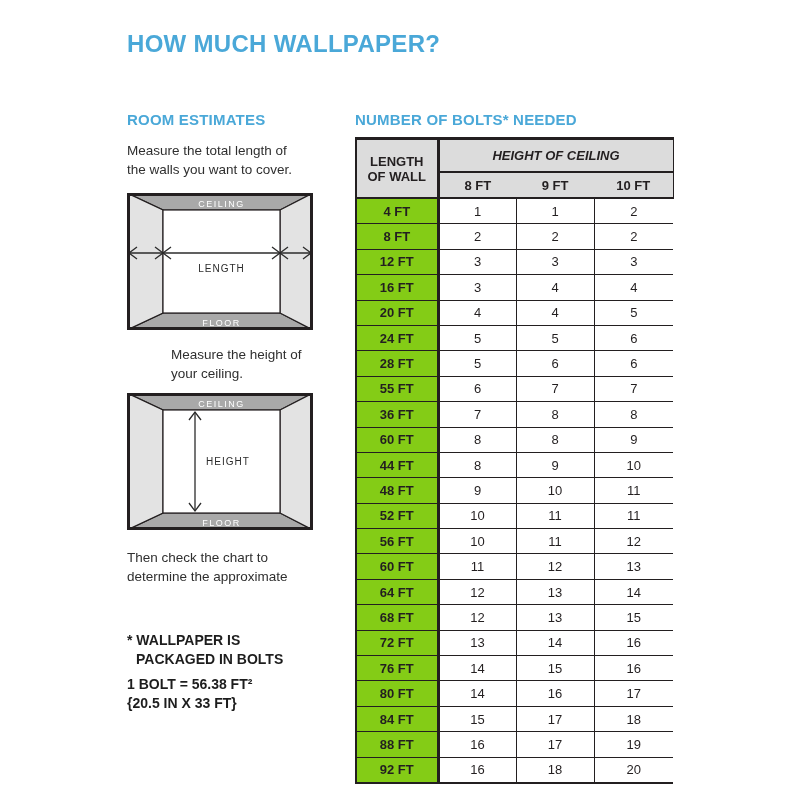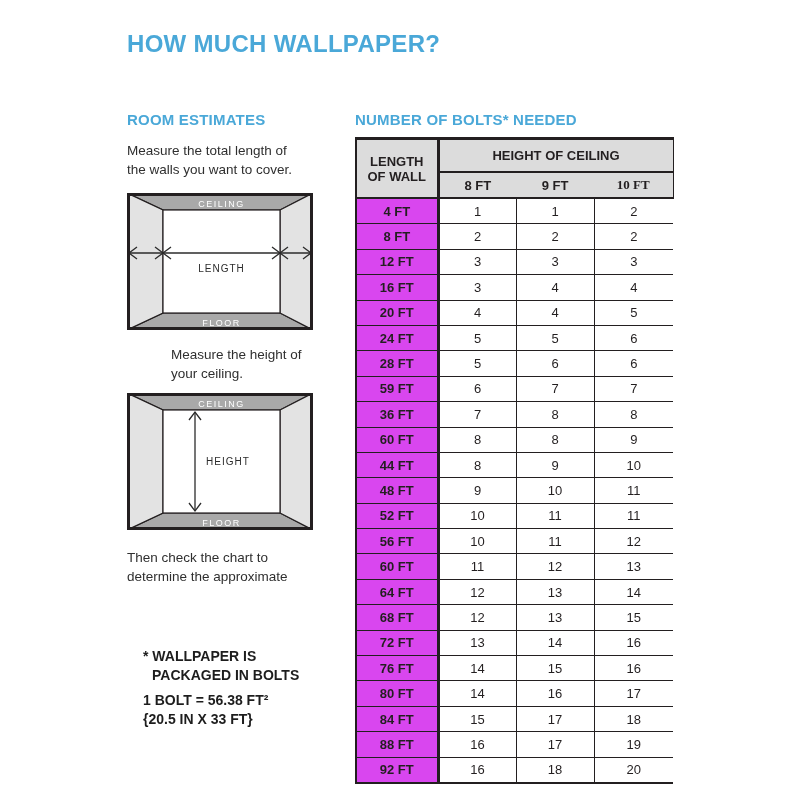--- a/index.html
+++ b/index.html
@@ -10,21 +10,21 @@
   .abs { position:absolute; }
 
   .title {
     left:127px; top:30px; font-size:24px; font-weight:bold;
     color:#4aa8d8; letter-spacing:0.3px; margin:0;
   }
   .section-heading {
     font-size:15px; font-weight:bold; color:#4aa8d8; letter-spacing:0.2px; margin:0;
   }
   .para { font-size:13.5px; line-height:19px; color:#2f2f2f; margin:0; }
-  .note { font-size:14px; line-height:19px; font-weight:bold; color:#1d1d1d; margin:16px; }
+  .note { font-size:14px; line-height:19px; font-weight:bold; color:#1d1d1d; margin:0; }
   .note .indent { padding-left:9px; }
 
   
   .diagram { display:block; }
   .dg-band { fill:#a9a9a9; stroke:#231f20; stroke-width:1.2; }
   .dg-side { fill:#e3e3e3; stroke:#231f20; stroke-width:1.2; }
   .dg-back { fill:#ffffff; stroke:#231f20; stroke-width:1.2; }
   .dg-outer { fill:none; stroke:#231f20; stroke-width:3; }
   .dg-bandtext { fill:#ffffff; font-size:9px; letter-spacing:1.5px; font-family:"Liberation Sans",sans-serif; }
   .dg-label { fill:#2b2b2b; font-size:10px; letter-spacing:1px; font-family:"Liberation Sans",sans-serif; }
@@ -38,29 +38,29 @@
     font-size:13px; color:#231f20;
     border-top:3px solid #231f20; border-left:2px solid #231f20;
   }
   table.bolts th, table.bolts td { padding:0; text-align:center; vertical-align:middle; }
   th.corner {
     background:#dcdcdc; font-weight:bold; font-size:13px; line-height:15px;
     border-right:3px solid #231f20; border-bottom:2px solid #231f20;
   }
   th.group {
     background:#dcdcdc; font-weight:bold; height:31px;
-    border-bottom:2px solid #231f20; border-right:1.5px solid #231f20;
+    border-bottom:2px solid #231f20; border-right:1.5px solid #231f20;font-style:italic;
   }
   tr.subhead th {
     background:#dcdcdc; font-weight:bold; height:24px;
     border-bottom:2px solid #231f20;
   }
-  tr.subhead th:last-child { border-right:1.5px solid #231f20;font-family:Liberation Serif, serif; }
+  tr.subhead th:last-child { border-right:1.5px solid #231f20; }
   td.rowlabel {
-    background:#d946ef; font-weight:bold; height:24.4px;
+    background:#84cc16; font-weight:bold; height:24.4px;
     border-right:3px solid #231f20; border-bottom:1.5px solid #231f20;
   }
   td.val { border-bottom:1.5px solid #231f20; border-left:1.5px solid #231f20; }
   tbody tr:last-child td { border-bottom:2px solid #231f20; }
 </style>
 </head>
 <body>
 
 <div class="page">
 
@@ -191,21 +191,21 @@
           <td class="val">5</td>
           <td class="val">6</td>
         </tr>
         <tr>
           <td class="rowlabel">28 FT</td>
           <td class="val">5</td>
           <td class="val">6</td>
           <td class="val">6</td>
         </tr>
         <tr>
-          <td class="rowlabel">59 FT</td>
+          <td class="rowlabel">55 FT</td>
           <td class="val">6</td>
           <td class="val">7</td>
           <td class="val">7</td>
         </tr>
         <tr>
           <td class="rowlabel">36 FT</td>
           <td class="val">7</td>
           <td class="val">8</td>
           <td class="val">8</td>
         </tr>

